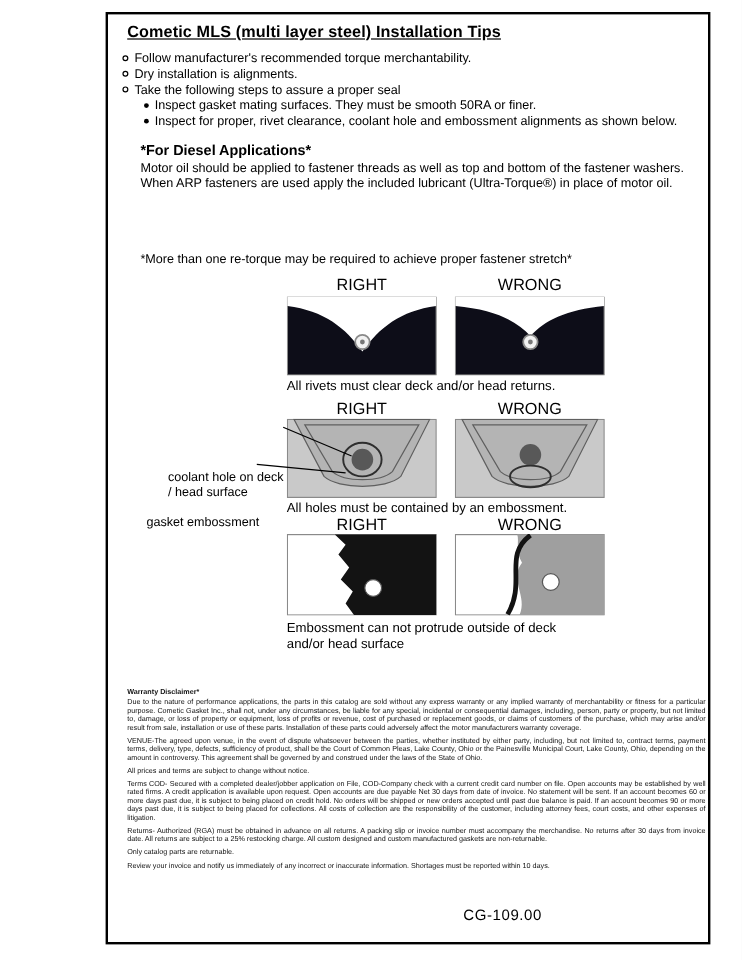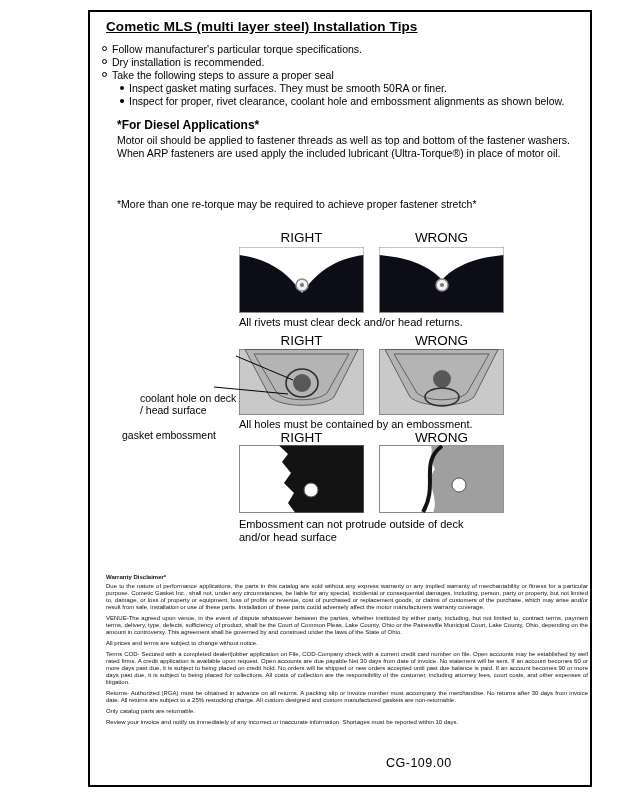--- a/index.html
+++ b/index.html
@@ -23,21 +23,21 @@
   }
   .tips { position:absolute; left:12px; top:31px; font-size:10.5px; line-height:12px; }
   .tip { display:flex; align-items:flex-start; margin-bottom:1px; }
   .circ { width:5px; height:5px; border:1px solid #000; border-radius:50%; display:inline-block; margin:3px 5px 0 0; flex:none; background:#fff; }
   .tip.sub { margin-left:18px; }
   .dot { width:4px; height:4px; background:#000; border-radius:50%; display:inline-block; margin:4px 5px 0 0; flex:none; }
   .diesel-heading { position:absolute; left:27px; top:106px; font-size:12px; font-weight:bold; }
   .para { position:absolute; left:27px; width:470px; font-size:10.5px; line-height:12.5px; }
   .p1 { top:122px; }
   .p2 { top:160px; }
-  .pnote { top:186px; }
+  .pnote { top:198px; }
   .rw-label { position:absolute; width:125px; text-align:center; font-size:13.5px; }
   .col-l { left:149px; }
   .col-r { left:289px; }
   .r1-lab { top:218px; }  .r1-img { top:235px; }  .r1-cap { top:304px; }
   .r2-lab { top:321px; }  .r2-img { top:337px; }  .r2-cap { top:406px; }
   .r3-lab { top:418px; }  .r3-img { top:433px; }  .r3-cap { top:506px; width:255px; line-height:12.5px; }
   .diag { position:absolute; width:125px; height:66px; display:block; }
   .diag.tall { height:68px; }
   .caption { position:absolute; left:149px; font-size:11px; }
   .pointer-label { position:absolute; font-size:10.5px; line-height:12px;margin-top:48px; }
@@ -53,25 +53,25 @@
 <body>
 
 <div class="page">
   <div class="frame">
 
     <h1 class="title">Cometic MLS (multi layer steel) Installation Tips</h1>
 
     <div class="tips">
       <div class="tip">
         <span class="circ"></span>
-        <span>Follow manufacturer's particular torque specifications.</span>
+        <span>Follow manufacturer's recommended torque merchantability.</span>
       </div>
       <div class="tip">
         <span class="circ"></span>
-        <span>Dry installation is recommended.</span>
+        <span>Dry installation is alignments.</span>
       </div>
       <div class="tip">
         <span class="circ"></span>
         <span>Take the following steps to assure a proper seal</span>
       </div>
       <div class="tip sub">
         <span class="dot"></span>
         <span>Inspect gasket mating surfaces.  They must be smooth 50RA or finer.</span>
       </div>
       <div class="tip sub">

